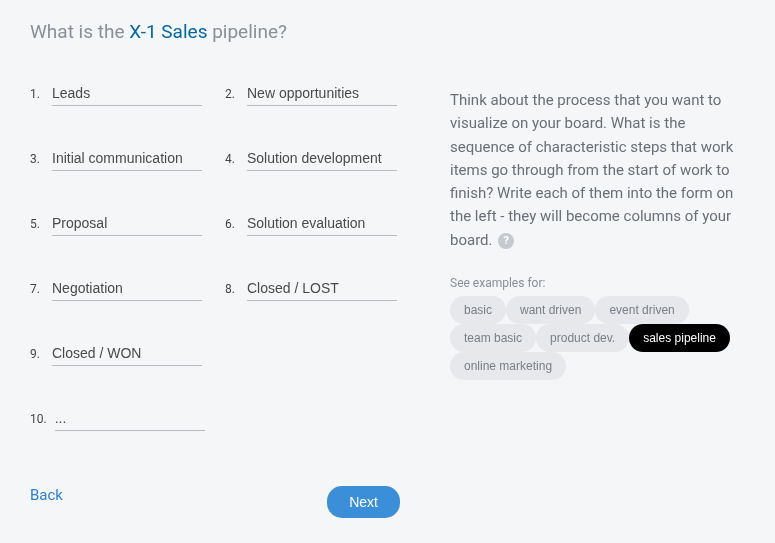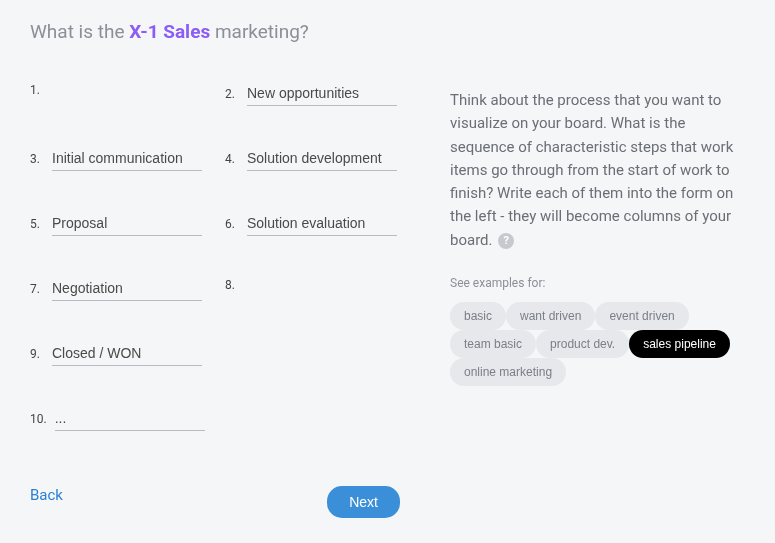--- a/index.html
+++ b/index.html
@@ -11,22 +11,22 @@
       padding: 20px 30px;
       color: #6b7280;
     }
     .header {
       font-size: 19px;
       color: #8a8f98;
       font-weight: 400;
       margin-bottom: 40px;
     }
     .header .highlight {
-      color: #8b5cf6;
-      font-weight: 700;
+      color: #0369a1;
+      font-weight: 400;
     }
     .content {
       display: flex;
       gap: 50px;
     }
     .left {
       flex: 0 0 370px;
     }
     .workflow-grid {
       display: grid;
@@ -75,21 +75,21 @@
       font-size: 11px;
       font-weight: bold;
       align-items: center;
       justify-content: center;
       vertical-align: middle;
       margin-left: 2px;
     }
     .examples-label {
       font-size: 12px;
       color: #8a8f98;
-      margin-bottom: 12px;
+      margin-bottom: 6px;
     }
     .tags {
       display: flex;
       flex-wrap: wrap;
     }
     .tag {
       background: #e6e8eb;
       color: #7a7f87;
       font-size: 12px;
       padding: 7px 14px;
@@ -119,28 +119,29 @@
       padding: 8px 22px;
       font-size: 14px;
       border-radius: 15px;
       cursor: pointer;
     }
   </style>
 </head>
 <body>
 
 <div class="header">
-  <span>What is the </span><span class="highlight">X-1 Sales</span><span> marketing?</span>
+  <span>What is the </span><span class="highlight">X-1 Sales</span><span> pipeline?</span>
 </div>
 
 <div class="content">
   <div class="left">
     <div class="workflow-grid" id="workflow-grid">
         <div class="workflow-item">
           <span class="workflow-num">1.</span>
+          <input class="workflow-input" type="text" value="Leads" style="">
         </div>
         <div class="workflow-item">
           <span class="workflow-num">2.</span>
           <input class="workflow-input" type="text" value="New opportunities" style="">
         </div>
         <div class="workflow-item">
           <span class="workflow-num">3.</span>
           <input class="workflow-input" type="text" value="Initial communication" style="">
         </div>
         <div class="workflow-item">
@@ -154,20 +155,21 @@
         <div class="workflow-item">
           <span class="workflow-num">6.</span>
           <input class="workflow-input" type="text" value="Solution evaluation" style="">
         </div>
         <div class="workflow-item">
           <span class="workflow-num">7.</span>
           <input class="workflow-input" type="text" value="Negotiation" style="">
         </div>
         <div class="workflow-item">
           <span class="workflow-num">8.</span>
+          <input class="workflow-input" type="text" value="Closed / LOST" style="">
         </div>
         <div class="workflow-item full">
           <span class="workflow-num">9.</span>
           <input class="workflow-input" type="text" value="Closed / WON" style="">
         </div>
         <div class="workflow-item full">
           <span class="workflow-num">10.</span>
           <input class="workflow-input" type="text" value="..." style="">
         </div>
       </div>

